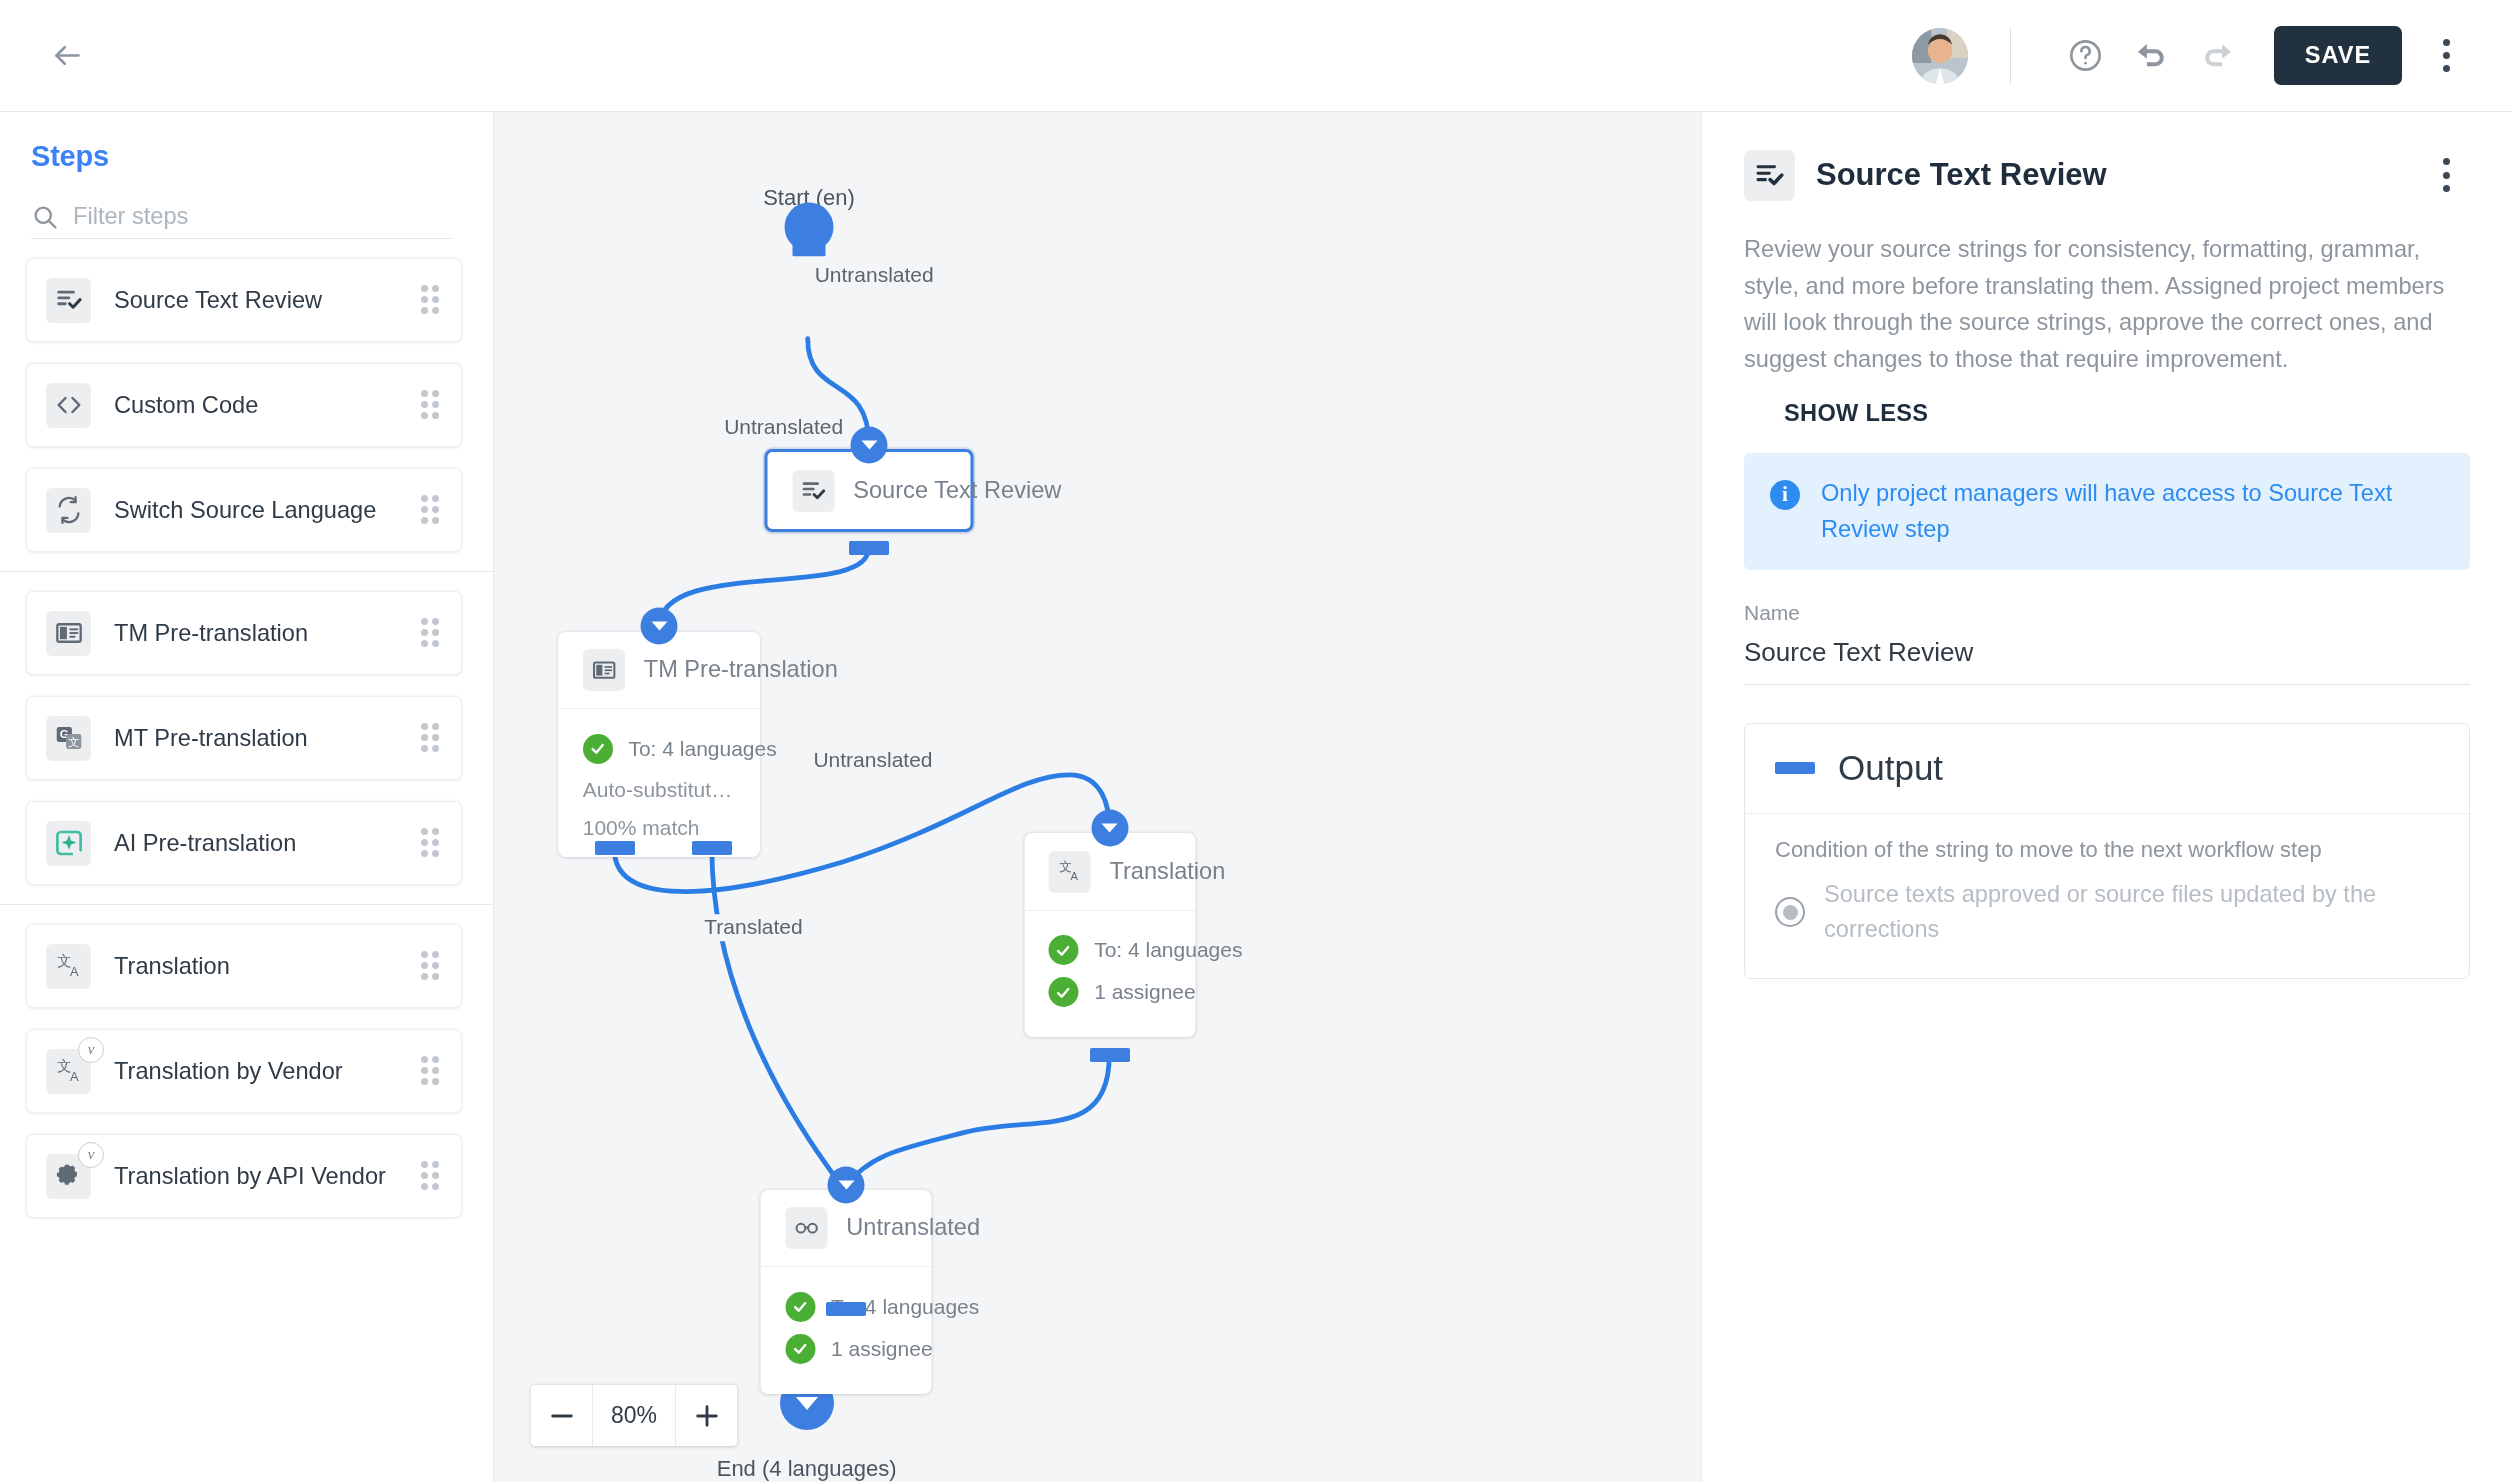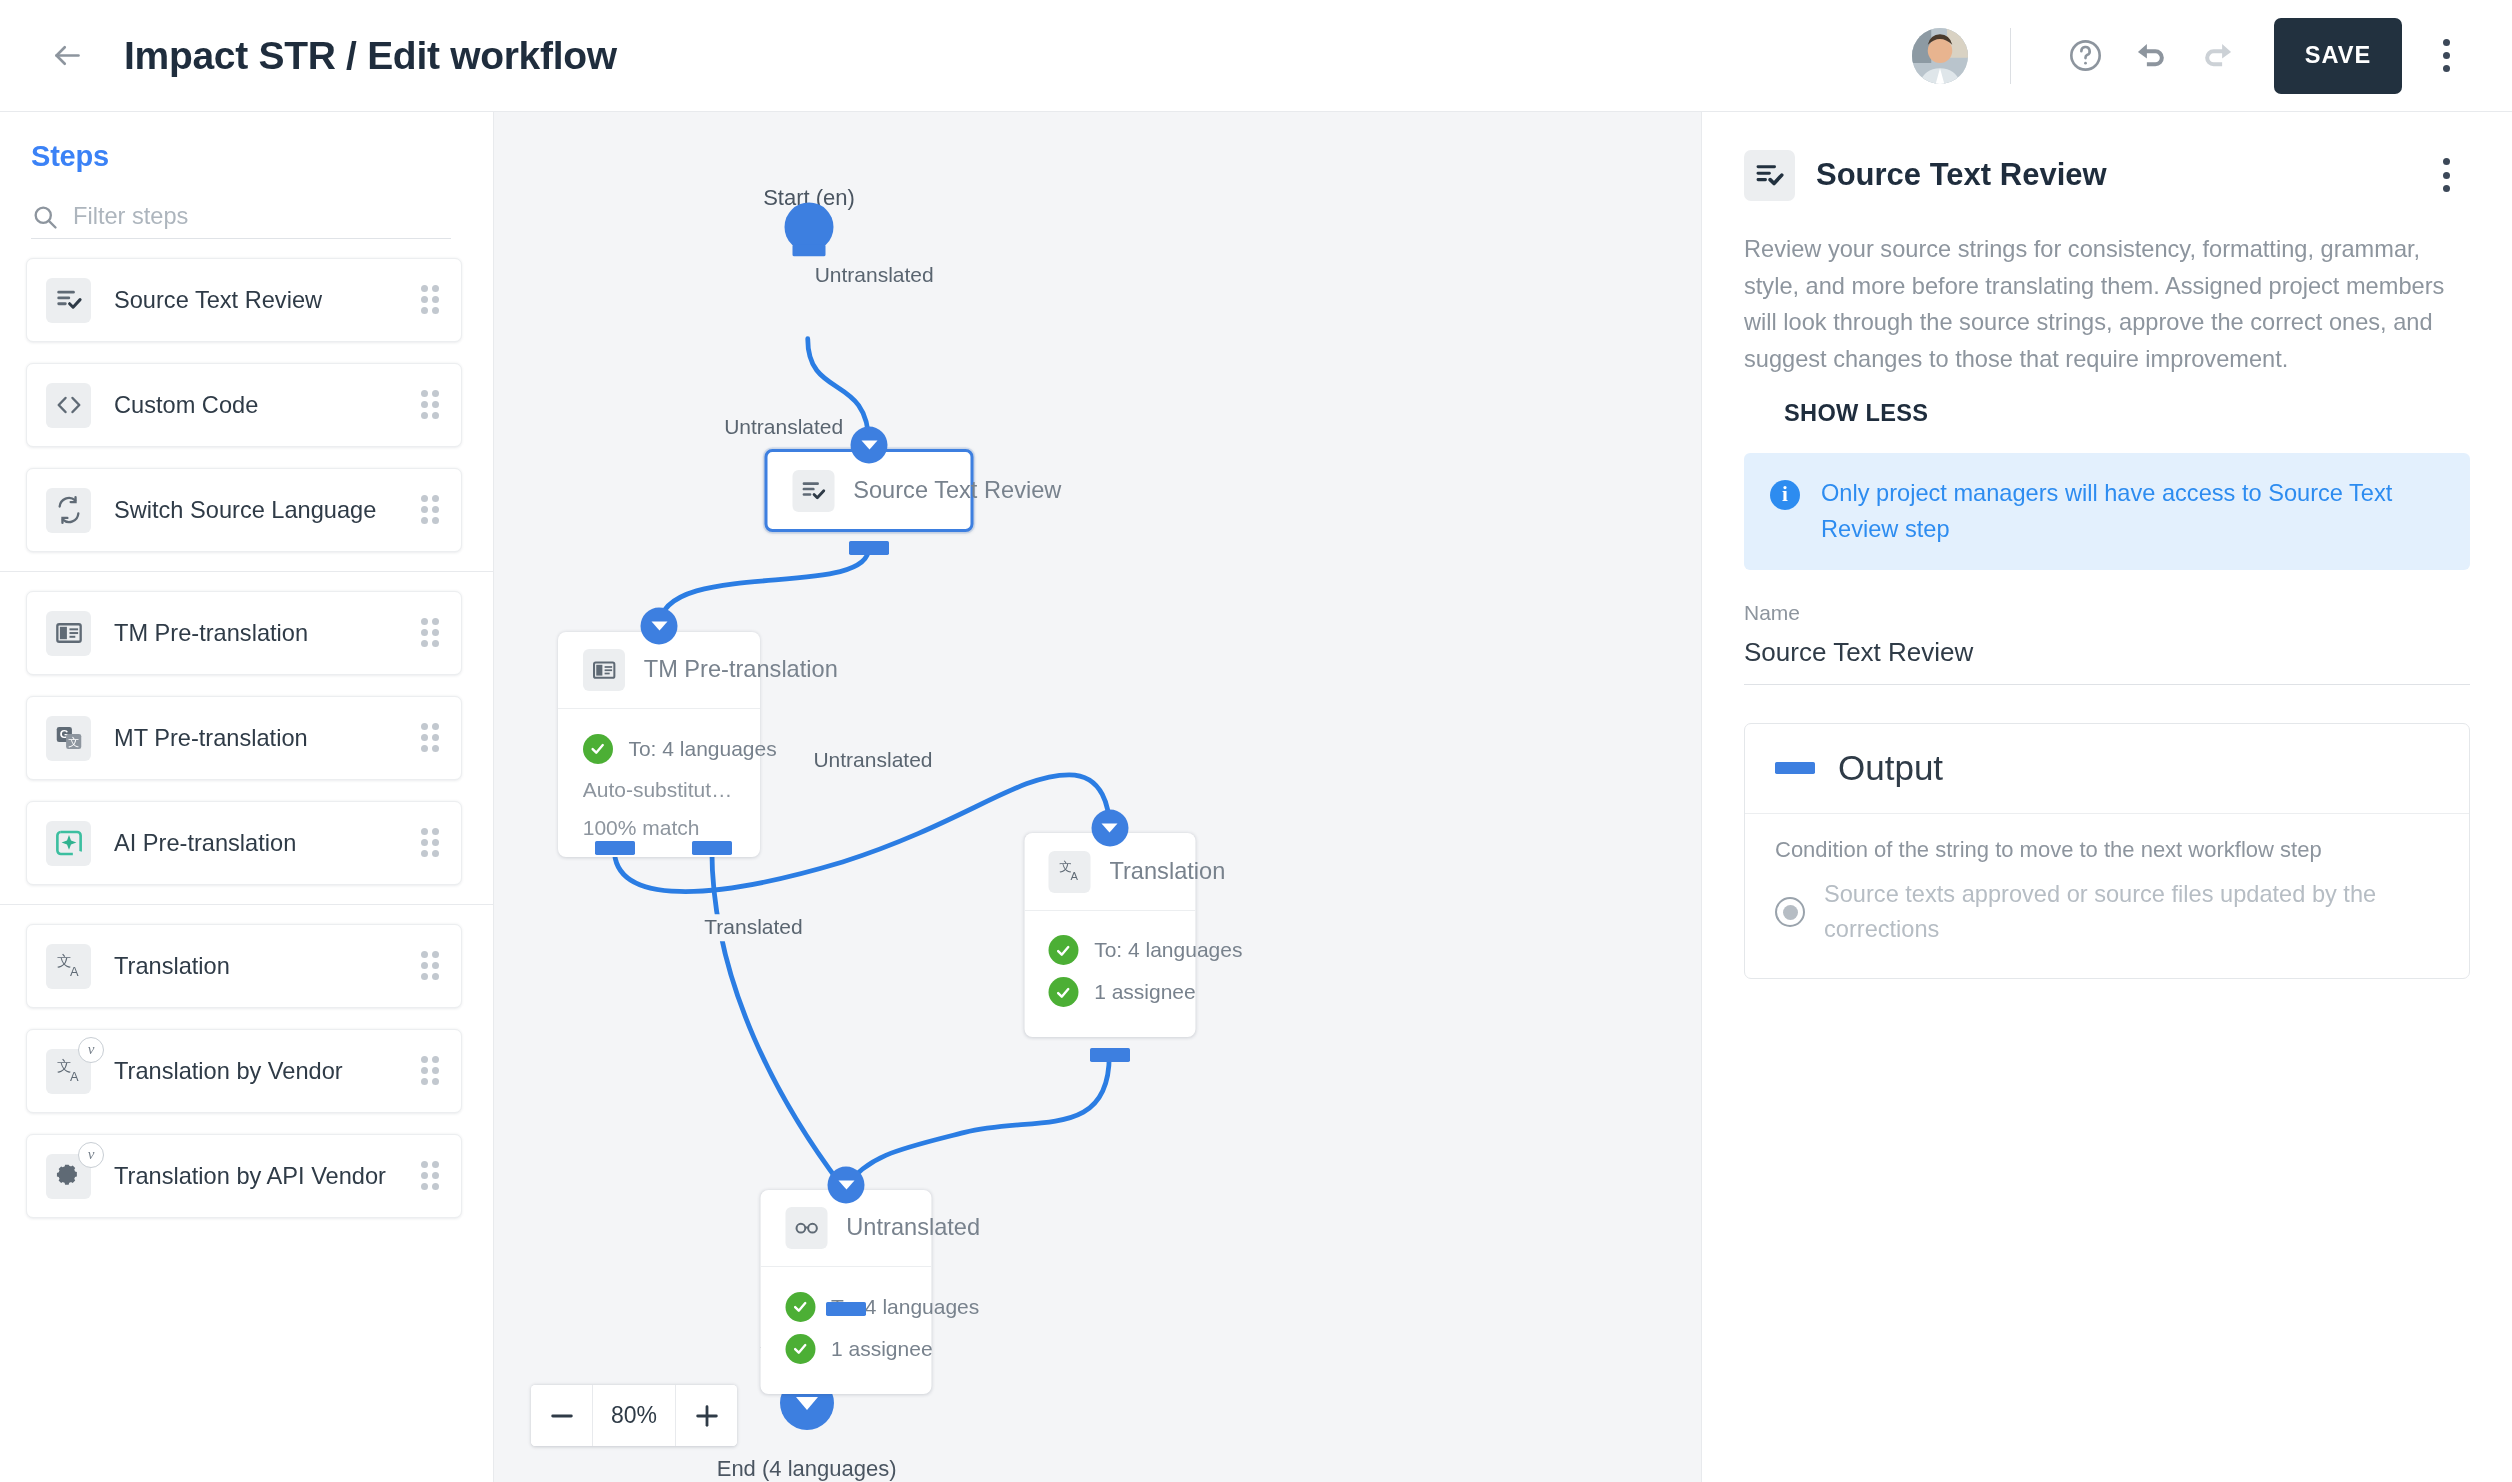--- a/index.html
+++ b/index.html
@@ -42,21 +42,21 @@
   .icon-btn {
     width: 66px; height: 66px; border-radius: 50%;
     display: flex; align-items: center; justify-content: center;
     cursor: pointer; flex: 0 0 auto;
   }
   .save-btn {
     margin-left: 23px;
     background: #22313f; color: #fff;
     font-size: 23.6px; font-weight: bold; letter-spacing: 1px;
     border: none; border-radius: 7px;
-    padding: 0 31px; height: 76px;
+    padding: 0 31px; height: 59px;
     cursor: pointer; font-family: inherit;
   }
   .kebab-btn {
     width: 56px; height: 66px; margin-left: 15.7px;
     display:flex; align-items:center; justify-content:center;
     cursor:pointer; border-radius: 50%;
   }
   .kebab-dot { width:7px; height:7px; border-radius:50%; background:#3c4858; display:block; }
   .kebab-col { display:flex; flex-direction:column; gap:6.1px; align-items:center; }
 
@@ -252,21 +252,20 @@
 
 <div class="app">
 
   <div class="topbar">
     <div class="back-btn">
       <svg width="33" height="33" viewBox="0 0 24 24" fill="none" stroke="#8d959e" stroke-width="1.9" stroke-linecap="round" stroke-linejoin="round">
         <line x1="20" y1="12" x2="4" y2="12"></line>
           <polyline points="10,6 4,12 10,18"></polyline>
       </svg>
     </div>
-    <div class="page-title">Impact STR / Edit workflow</div>
 
     <div class="topbar-spacer"></div>
 
     <div class="topbar-right">
       <div class="avatar">
         <svg viewBox="0 0 64 64">
           <rect width="64" height="64" fill="#b9c4cc"></rect>
           <rect x="0" y="0" width="22" height="40" fill="#8d9aa3"></rect>
           <rect x="40" y="0" width="24" height="34" fill="#d9d2c3"></rect>
           <circle cx="32" cy="26" r="14" fill="#e8b48f"></circle>

